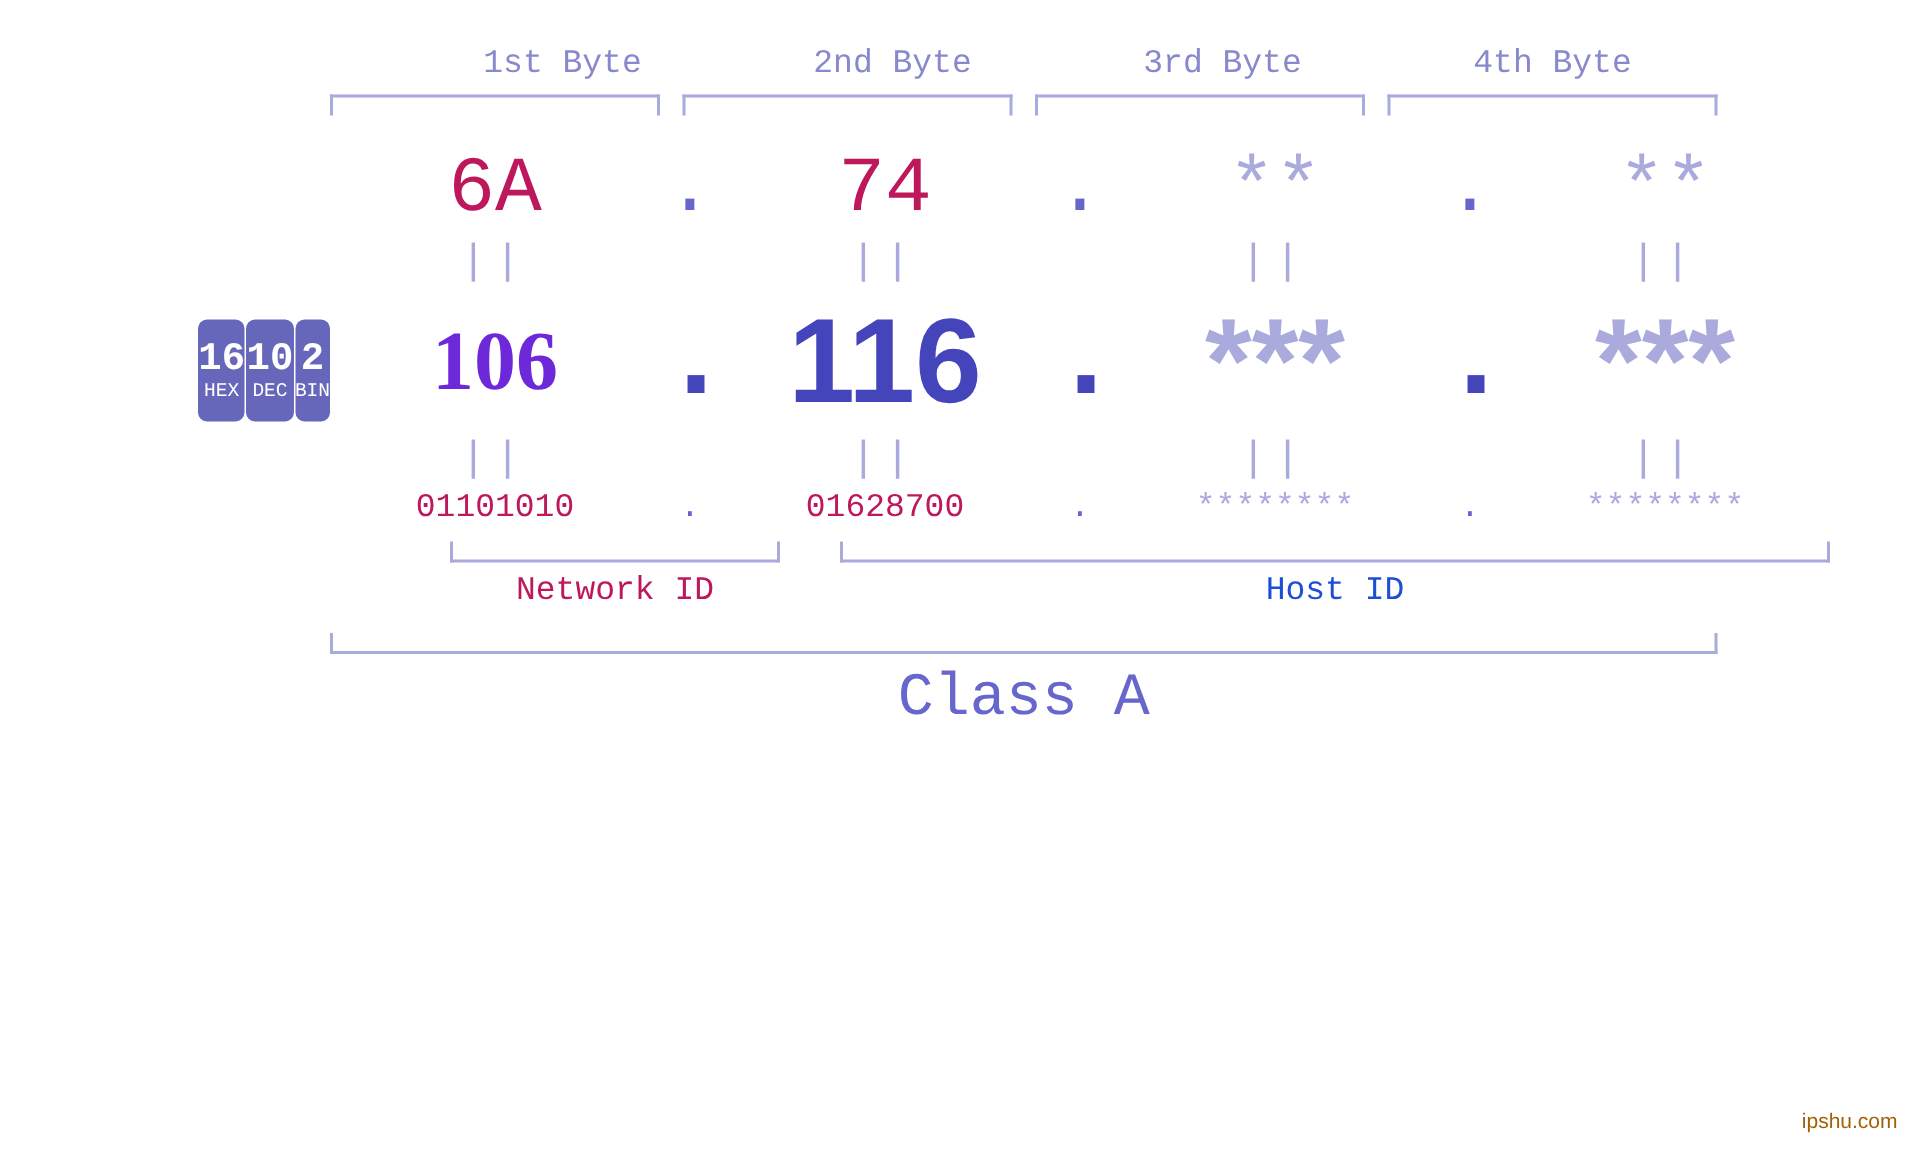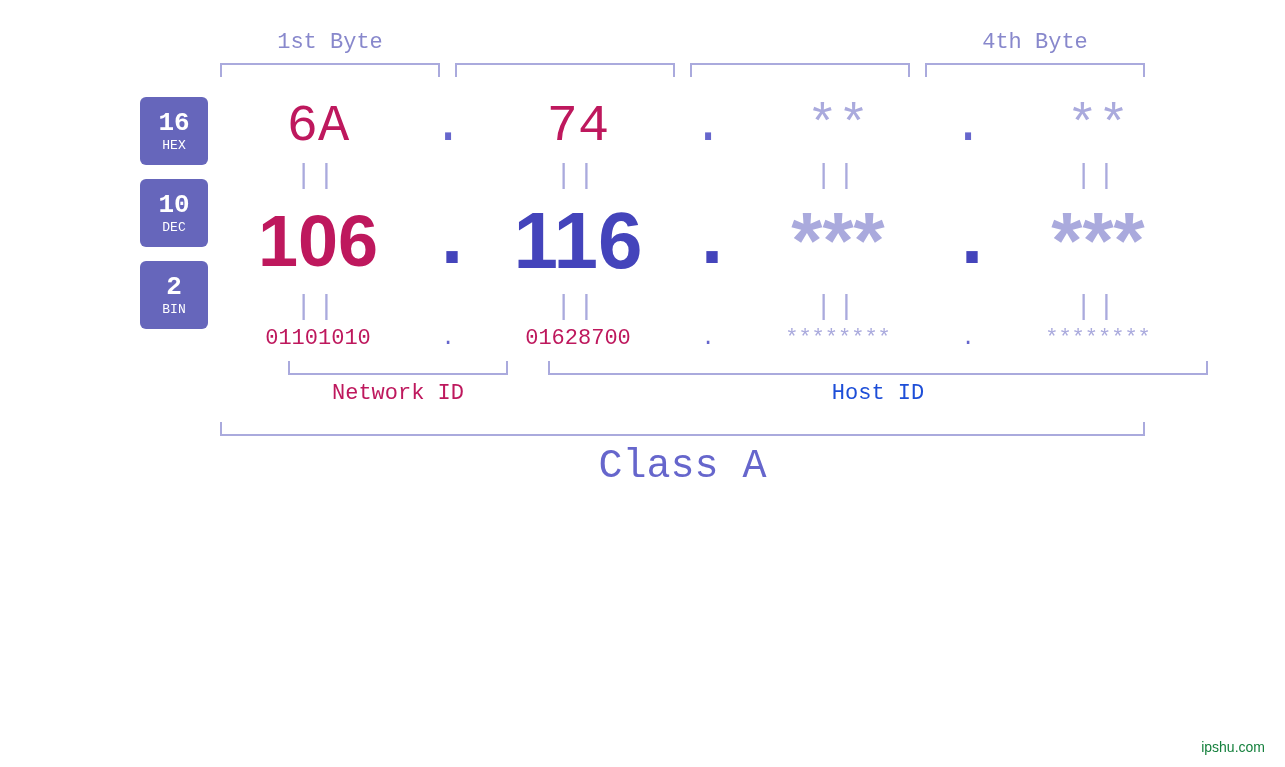--- a/index.html
+++ b/index.html
@@ -20,21 +20,21 @@
       display: flex;
       flex-direction: column;
       align-items: center;
       padding: 0 140px;
     }
 
     
     .byte-headers {
       display: flex;
       width: 100%;
-      justify-content: space-between;
+      justify-content: flex-end;
       padding: 30px 0 0 0;
       padding-left: 80px;
     }
 
     .byte-label {
       color: #8888cc;
       font-size: 22px;
       font-family: 'Courier New', Courier, monospace;
       width: 220px;
       text-align: center;
@@ -61,25 +61,25 @@
     .main-area {
       display: flex;
       width: 100%;
       margin-top: 10px;
       align-items: stretch;
     }
 
     
     .badges-col {
       display: flex;
-      flex-direction: column;
-      justify-content: flex-start;
+      flex-direction: row;
+      justify-content: flex-end;
       align-items: center;
       width: 80px;
-      gap: 14px;
+      gap: 1px;
       padding: 10px 0;
     }
 
     .badge {
       background: #6666bb;
       color: white;
       border-radius: 6px;
       width: 68px;
       height: 68px;
       display: flex;
@@ -175,37 +175,39 @@
       width: 100%;
       padding-left: 80px;
       margin-top: 6px;
     }
 
     
     .watermark {
       position: absolute;
       bottom: 12px;
       right: 20px;
-      color: #15803d;
+      color: #a16207;
       font-size: 14px;
       font-family: Arial, sans-serif;
     }
 
     
     .masked {
       color: #aaaadd;
     }
   </style>
 </head>
 <body>
 
 <div class="container">
 
   <div class="byte-headers">
     <div class="byte-label">1st Byte</div>
+    <div class="byte-label">2nd Byte</div>
+    <div class="byte-label">3rd Byte</div>
     <div class="byte-label">4th Byte</div>
   </div>
 
   <div class="brackets-row">
     <div class="bracket"></div>
     <div class="bracket"></div>
     <div class="bracket"></div>
     <div class="bracket"></div>
   </div>
 
@@ -242,21 +244,21 @@
         <div class="eq-cell">||</div>
         <div class="eq-dot"></div>
         <div class="eq-cell">||</div>
         <div class="eq-dot"></div>
         <div class="eq-cell">||</div>
         <div class="eq-dot"></div>
         <div class="eq-cell">||</div>
       </div>
 
       <div class="data-row dec-row">
-        <div class="cell" style="font-size:72px;font-weight:bold;font-family:Liberation Sans, sans-serif;color:#be185d;">106</div>
+        <div class="cell" style="font-size:56px;font-weight:bold;font-family:Liberation Serif, serif;color:#6d28d9;">106</div>
         <div class="dot-cell" style="font-size:80px;font-weight:bold;color:#4444bb;">.</div>
         <div class="cell" style="font-size:80px;font-weight:bold;font-family:Liberation Sans, sans-serif;color:#4444bb;">116</div>
         <div class="dot-cell" style="font-size:80px;font-weight:bold;color:#4444bb;">.</div>
         <div class="cell masked" style="font-size:80px;font-weight:bold;font-family:Arial,sans-serif;">***</div>
         <div class="dot-cell" style="font-size:80px;font-weight:bold;color:#4444bb;">.</div>
         <div class="cell masked" style="font-size:80px;font-weight:bold;font-family:Arial,sans-serif;">***</div>
       </div>
 
       <div class="equals-row">
         <div class="eq-cell">||</div>

